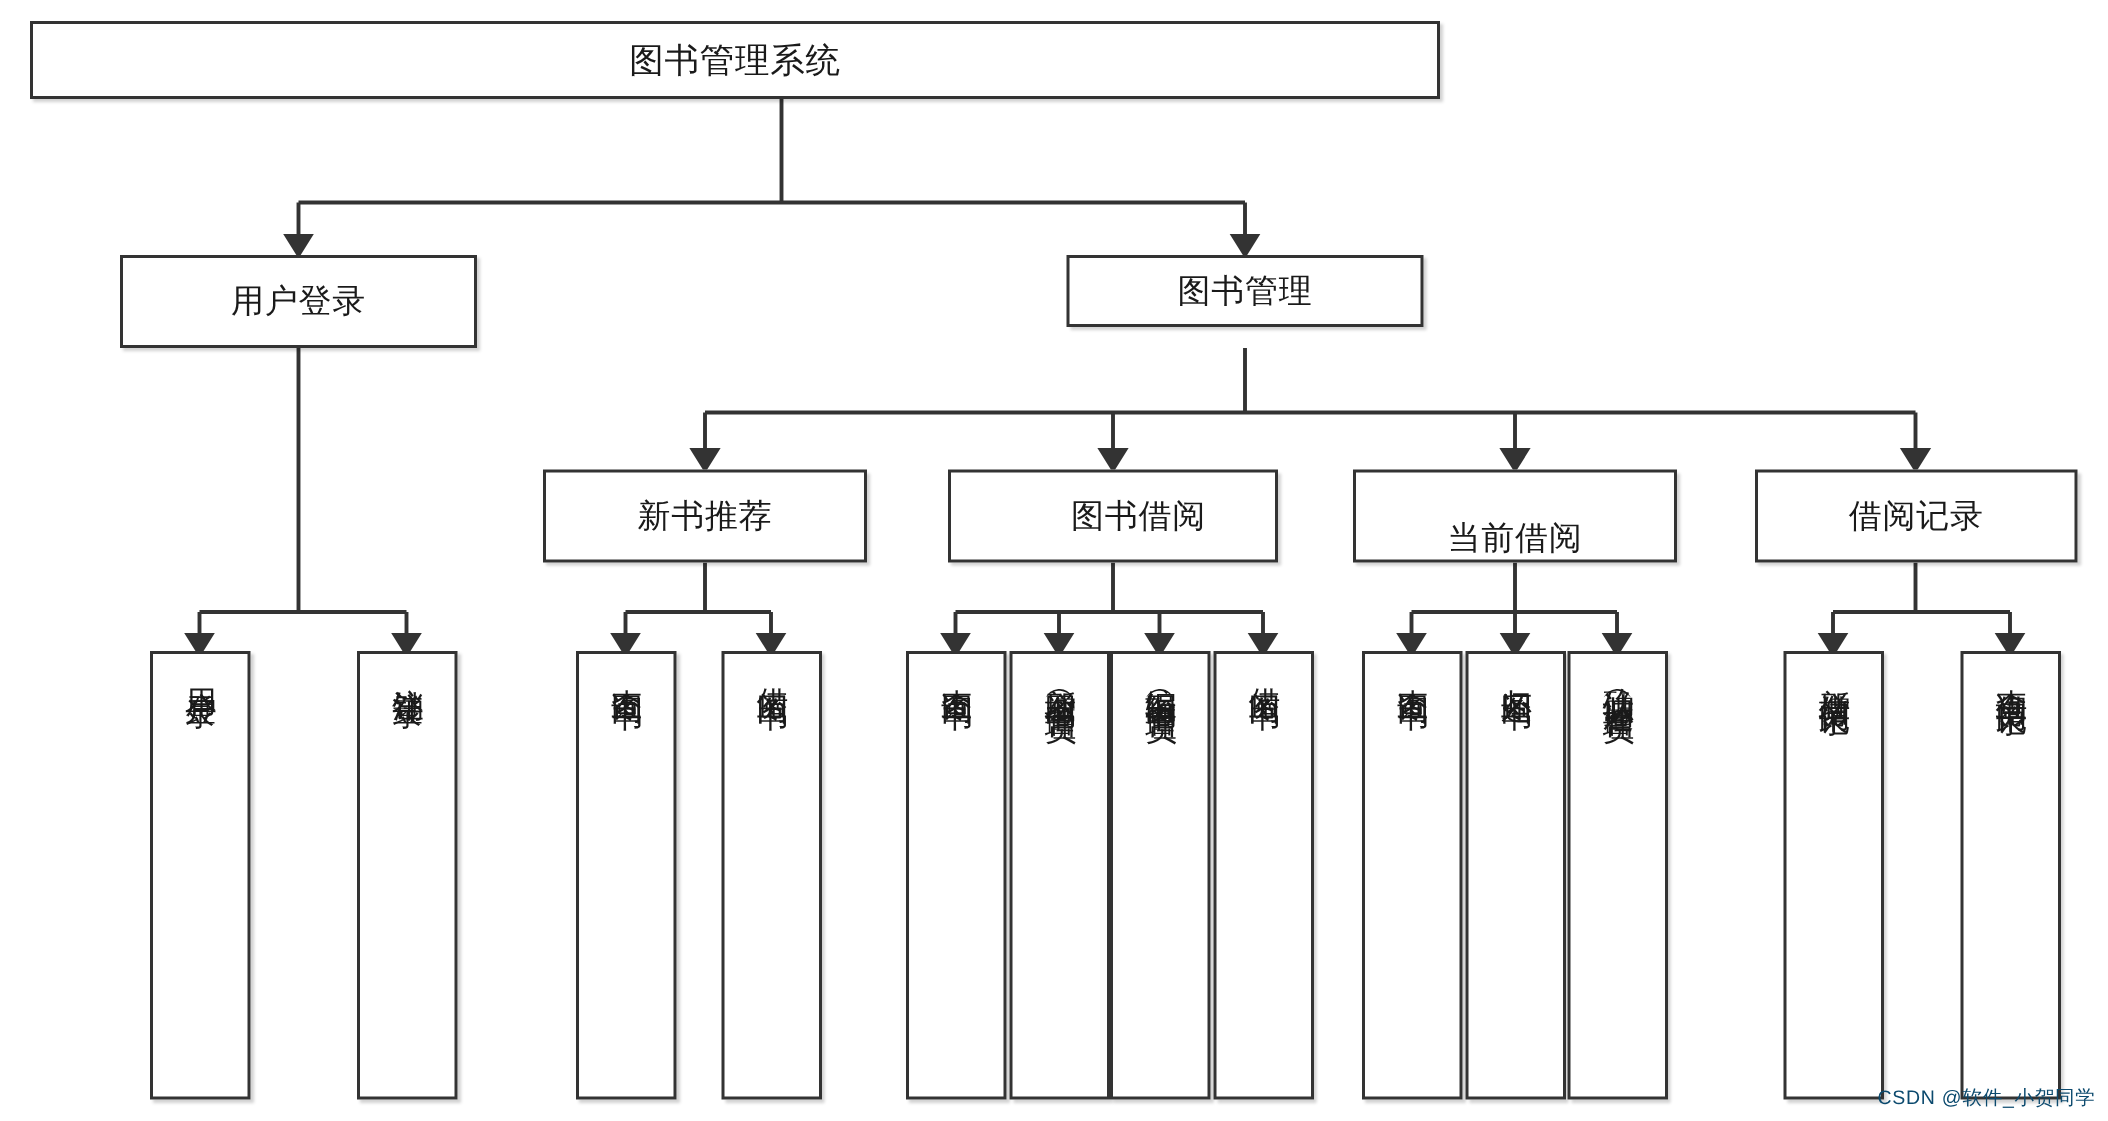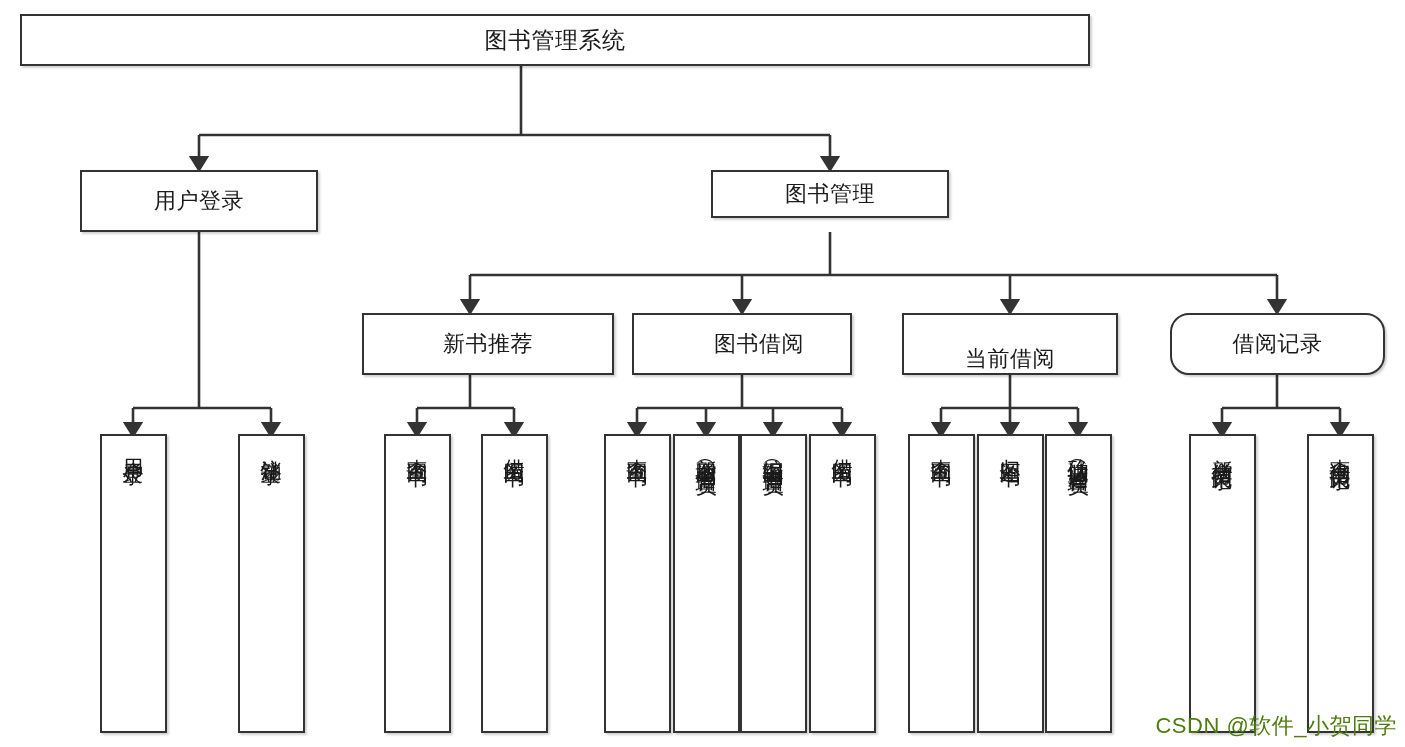--- a/index.html
+++ b/index.html
@@ -58,22 +58,22 @@
     text-orientation: upright;
     font-size: 21px;
     letter-spacing: 2.5px;
     line-height: 1;
     margin-top: 6px;
   }
   .watermark {
     position: absolute;
     right: 8px;
     bottom: 6px;
-    font-size: 22px;
-    color: #4d7c0f;
+    font-size: 13px;
+    color: #0c4a6e;
     letter-spacing: 0.5px;
     white-space: nowrap;
     user-select: none;
   }
 </style>
 </head>
 <body>
 
 <div id="canvas">
 
@@ -123,41 +123,41 @@
       <path d="M1010,408 L1010,430" marker-end="url(#arrow)"></path>
       <path d="M1078,408 L1078,430" marker-end="url(#arrow)"></path>
 
       <path d="M1277,375 L1277,408"></path>
       <path d="M1222,408 L1340,408"></path>
       <path d="M1222,408 L1222,430" marker-end="url(#arrow)"></path>
       <path d="M1340,408 L1340,430" marker-end="url(#arrow)"></path>
     </g>
   </svg>
 
-  <div class="node root h" style="left:20px; top:14px; width:1070px; height:52px;">
+  <div class="node root h" style="left:20px; top:14px; width:940px; height:52px;">
     <span class="label">图书管理系统</span>
   </div>
 
   <div class="node h" style="left:80px; top:170px; width:238px; height:62px;">
     <span class="label">用户登录</span>
   </div>
   <div class="node h" style="left:711px; top:170px; width:238px; height:48px;">
     <span class="label">图书管理</span>
   </div>
 
-  <div class="node h" style="left:362px; top:313px; width:252px; height:62px;">
+  <div class="node h" style="left:362px; top:313px; width:216px; height:62px;">
     <span class="label">新书推荐</span>
   </div>
   <div class="node h" style="left:632px; top:313px; width:220px; height:62px;padding-left:34px;">
     <span class="label">图书借阅</span>
   </div>
   <div class="node h" style="left:902px; top:313px; width:216px; height:62px;align-items:flex-end;">
     <span class="label">当前借阅</span>
   </div>
-  <div class="node h" style="left:1170px; top:313px; width:215px; height:62px;border-radius:19px;">
+  <div class="node h" style="left:1170px; top:313px; width:215px; height:62px;">
     <span class="label">借阅记录</span>
   </div>
 
   <div class="node v" style="left:100px; top:434px; width:67px; height:299px;">
     <span class="label">用户登录</span>
   </div>
   <div class="node v" style="left:238px; top:434px; width:67px; height:299px;">
     <span class="label">注销登录</span>
   </div>
 

